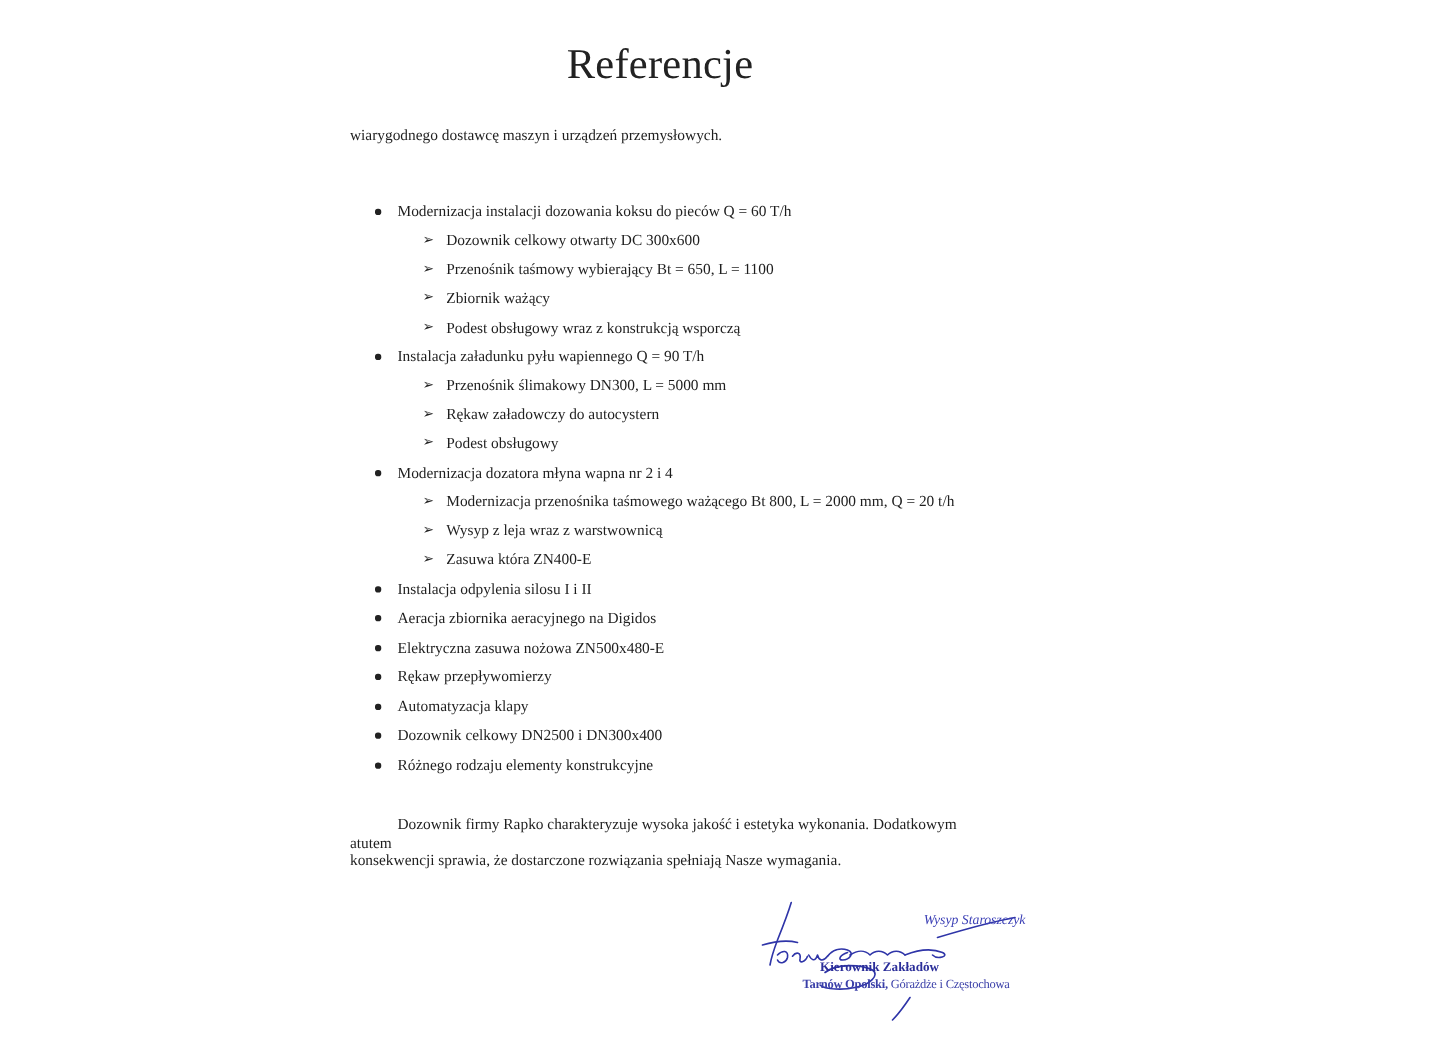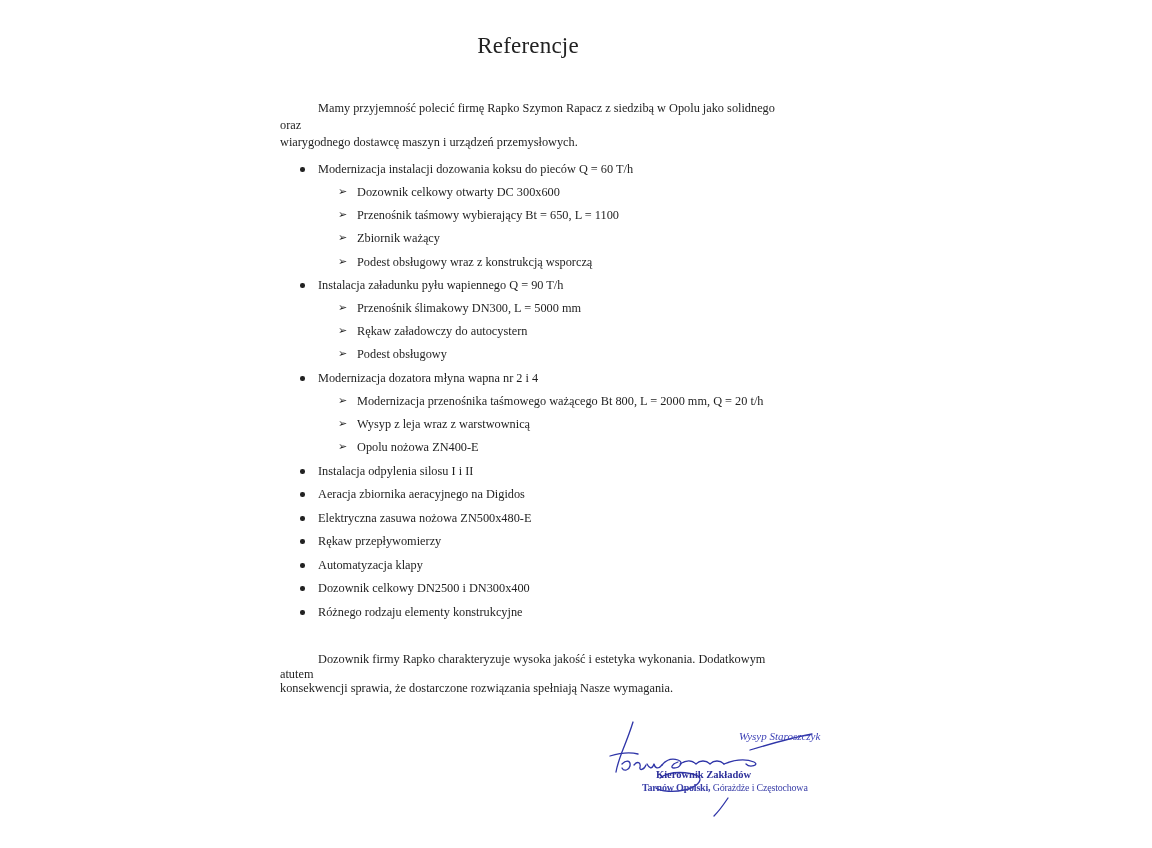--- a/index.html
+++ b/index.html
@@ -3,21 +3,21 @@
 <meta charset="utf-8">
 <style>
   html, body { margin: 0; padding: 0; }
   body {
     width: 1152px; height: 848px; background: #ffffff; position: relative; overflow: hidden;
     font-family: "Liberation Serif", "DejaVu Serif", serif; color: #1a1a1a;
   }
   .page { position: absolute; left: 0; top: 0; width: 1152px; height: 848px; }
   .title {
     position: absolute; left: 0; width: 1056px; top: 33px; text-align: center;
-    font-size: 23px; color: #222; letter-spacing: 0.2px;
+    font-size: 34px; color: #222; letter-spacing: 0.2px;
   }
   .para {
     position: absolute; left: 280px; width: 500px; font-size: 12.3px; line-height: 17px; color: #1e1e1e;
   }
   .para .indent { display: inline-block; width: 38px; }
   .list { position: absolute; left: 280px; top: 162px; width: 520px; font-size: 12.3px; color: #1e1e1e; }
   .li { position: absolute; left: 0; height: 17px; white-space: nowrap; }
   .bullet { position: absolute; left: 20px; top: 5px; width: 4.5px; height: 4.5px; border-radius: 50%; background: #222; }
   .li-text { position: absolute; left: 38px; top: 0; }
   .sub .arrow { position: absolute; left: 58px; top: 0; font-size: 11px; color: #222; }
@@ -30,21 +30,20 @@
   .stamp-sites .b { font-weight: bold; }
 </style>
 </head>
 <body>
 
 <div class="page">
 
   <div class="title">Referencje</div>
 
   <div class="para" style="top:100px;">
-    <div><span class="indent"></span><span>Mamy przyjemność polecić firmę Rapko Szymon Rapacz z siedzibą w Opolu jako solidnego oraz</span></div>
     <div>wiarygodnego dostawcę maszyn i urządzeń przemysłowych.</div>
   </div>
 
 
   <div class="list">
 
     <div class="li" style="top:0px;">
       <span class="bullet"></span>
       <span class="li-text">Modernizacja instalacji dozowania koksu do pieców Q = 60 T/h</span>
     </div>
@@ -89,21 +88,21 @@
     <div class="li sub" style="top:232px;">
       <span class="arrow">➢</span>
       <span class="li-text">Modernizacja przenośnika taśmowego ważącego Bt 800, L = 2000 mm, Q = 20 t/h</span>
     </div>
     <div class="li sub" style="top:255px;">
       <span class="arrow">➢</span>
       <span class="li-text">Wysyp z leja wraz z warstwownicą</span>
     </div>
     <div class="li sub" style="top:278px;">
       <span class="arrow">➢</span>
-      <span class="li-text">Opolu nożowa ZN400-E</span>
+      <span class="li-text">Zasuwa która ZN400-E</span>
     </div>
 
     <div class="li" style="top:302px;">
       <span class="bullet"></span>
       <span class="li-text">Instalacja odpylenia silosu I i II</span>
     </div>
     <div class="li" style="top:325px;">
       <span class="bullet"></span>
       <span class="li-text">Aeracja zbiornika aeracyjnego na Digidos</span>
     </div>

